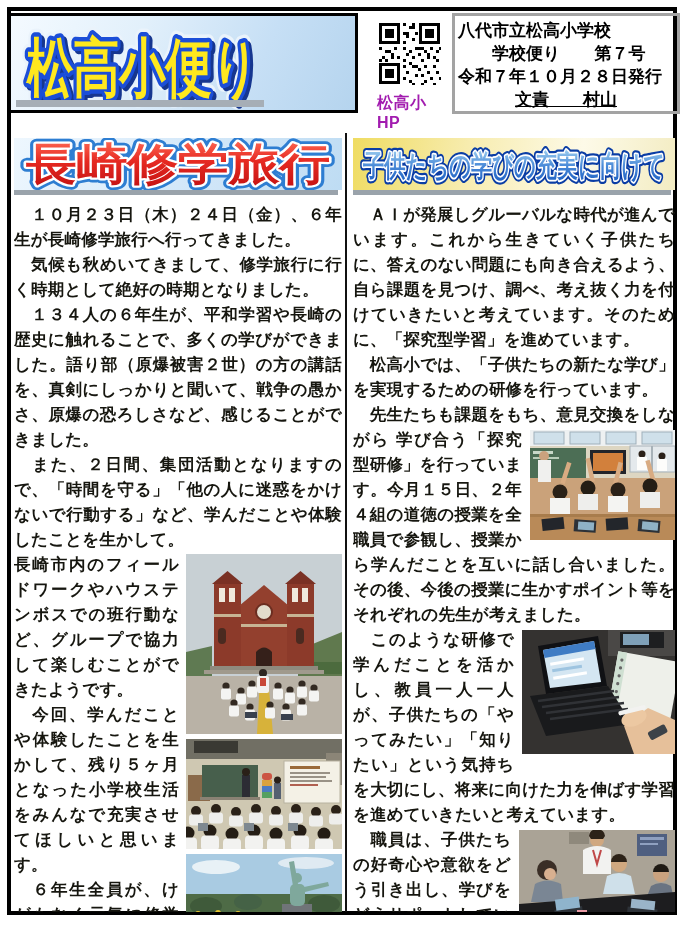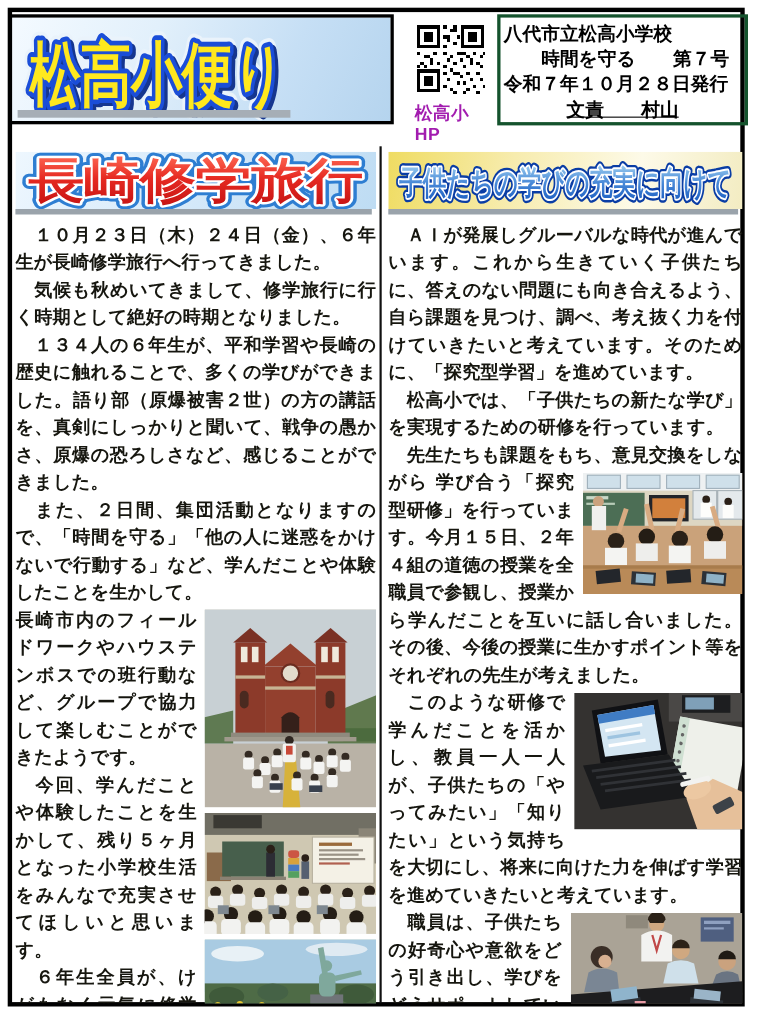--- a/index.html
+++ b/index.html
@@ -14,21 +14,21 @@
   .masthead{position:absolute;left:8px;top:13px;width:350px;height:100px;
     border:3px solid #000;box-sizing:border-box;
     background:linear-gradient(115deg,#f4faff 0%,#e2f0fb 35%,#c6dff5 70%,#b5d4ee 100%);}
   .masthead::after{content:"";position:absolute;left:5px;bottom:3px;width:72%;height:7px;
     background:#a6aeb6;}
   .masthead svg{display:block;}
   .qr-block{position:absolute;left:377px;top:21px;width:70px;text-align:left;}
   .qr-block svg{display:block;background:#fff;}
   .qr-label{font-weight:bold;font-size:16px;color:#a21caf;margin-top:6px;letter-spacing:.5px;}
   .issue-box{position:absolute;left:452px;top:13px;width:228px;height:101px;
-    border:3px solid #14532d;box-sizing:border-box;padding:3px 3px;
+    border:3px solid #a3a3a3;box-sizing:border-box;padding:3px 3px;
     font-weight:bold;font-size:17px;line-height:23px;color:#000;}
   .issue-box .l2{padding-left:34px;}
   .issue-box .l3{padding-right:1px;}
   .issue-box .l4{text-align:center;text-decoration:underline;}
   
   .divider{position:absolute;left:345px;top:133px;width:2px;height:779px;background:#111;}
   .col{position:absolute;top:138px;height:774px;overflow:hidden;}
   .col-left{left:14px;width:328px;}
   .col-right{left:353px;width:322px;}
   .banner{height:52px;margin-bottom:12px;box-shadow:-4px 5px 0 0 #9aa3ab;}
@@ -83,21 +83,21 @@
                  M44 38h3v3h-3z M59 38h3v3h-3z M26 44h3v3h-3z M32 41h3v3h-3z M35 44h6v3h-6z M29 50h3v3h-3z M26 56h3v3h-3z
                  M32 59h3v3h-3z M38 53h3v3h-3z M35 62h3v2h-3z M41 47h3v3h-3z M44 53h3v3h-3z M47 44h3v3h-3z M50 50h3v3h-3z
                  M53 56h3v3h-3z M47 59h3v3h-3z M56 44h3v3h-3z M59 50h3v3h-3z M62 56h2v3h-2z M56 62h3v2h-3z M44 62h3v2h-3z"></path>
       </g>
     </svg>
     <div class="qr-label">松高小HP</div>
   </div>
 
   <div class="issue-box">
     <div class="l1">八代市立松高小学校</div>
-    <div class="l2">時間を守る　　第７号</div>
+    <div class="l2">学校便り　　第７号</div>
     <div class="l3">令和７年１０月２８日発行</div>
     <div class="l4">文責　　村山</div>
   </div>
 
   <div class="divider"></div>
 
   <div class="col col-left">
     <div class="banner banner-blue">
       <svg width="328" height="52" viewBox="0 0 328 52">
         <defs>

